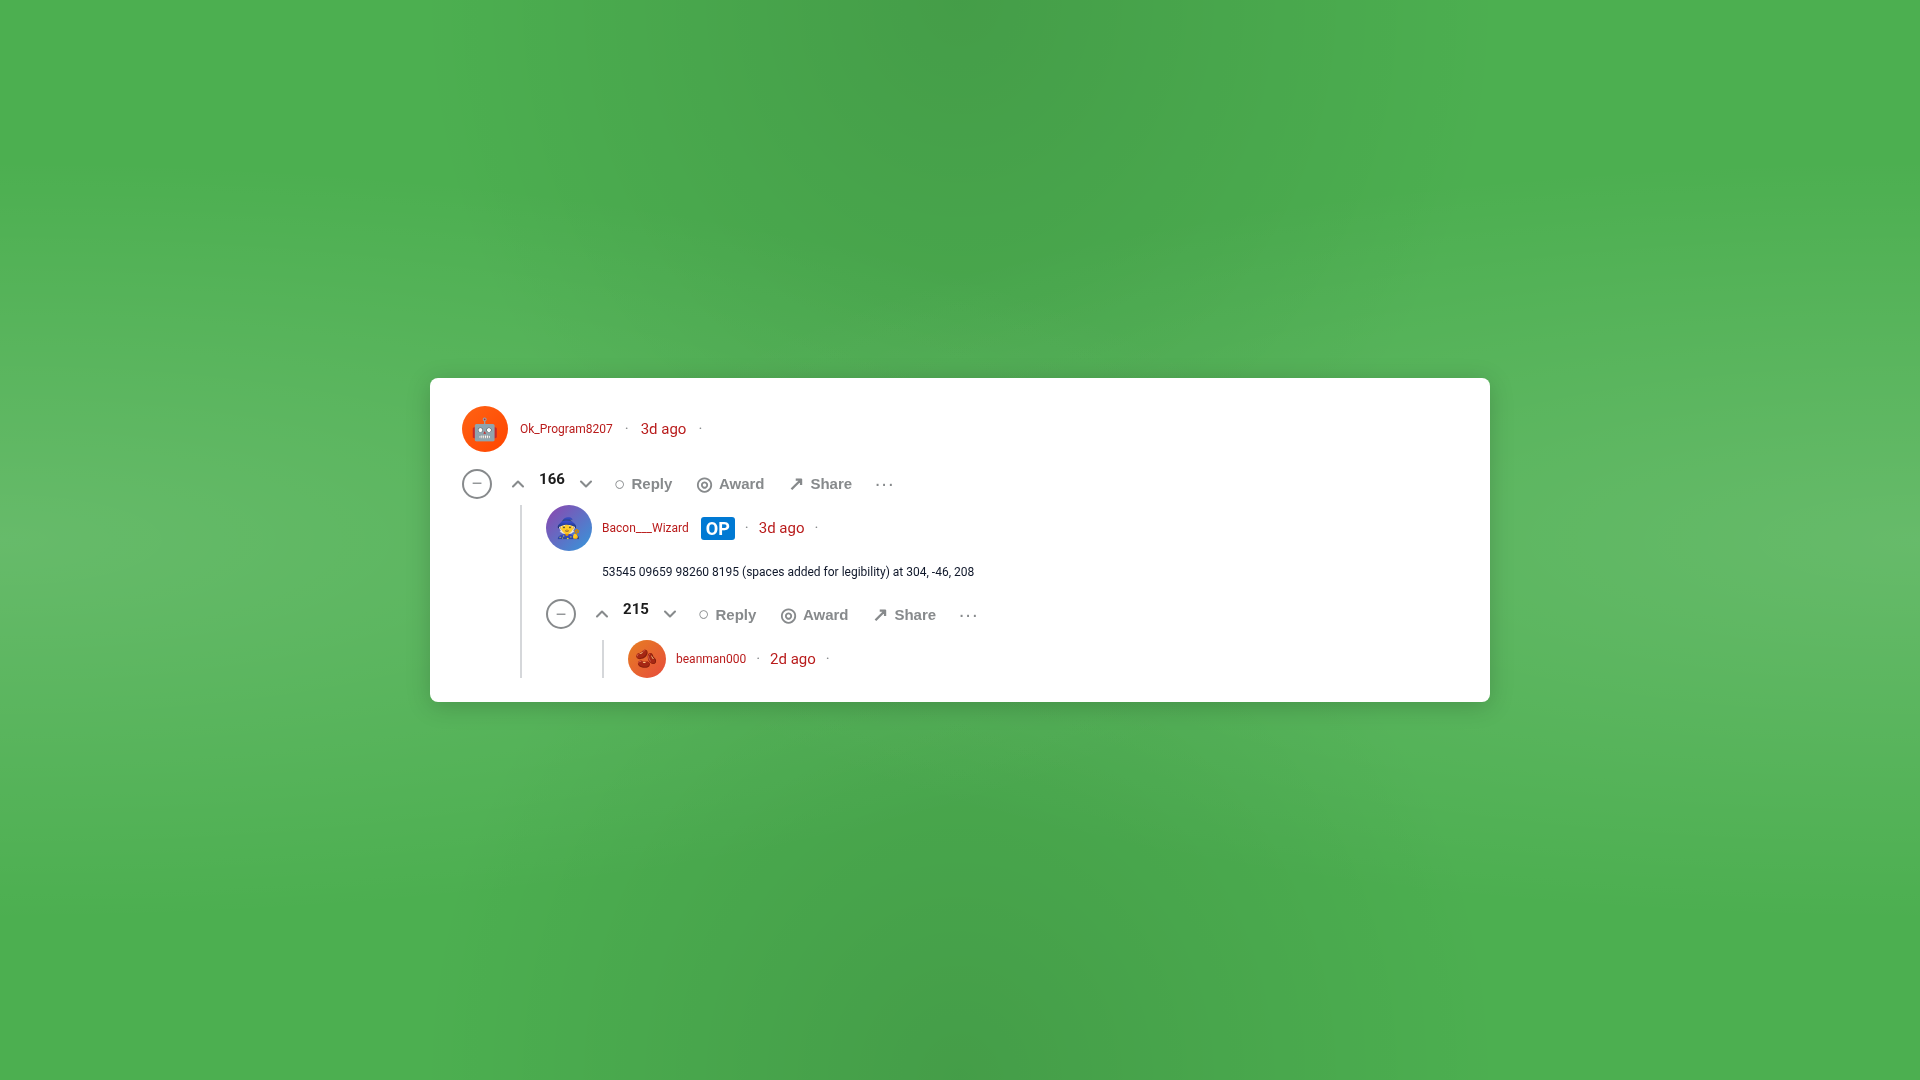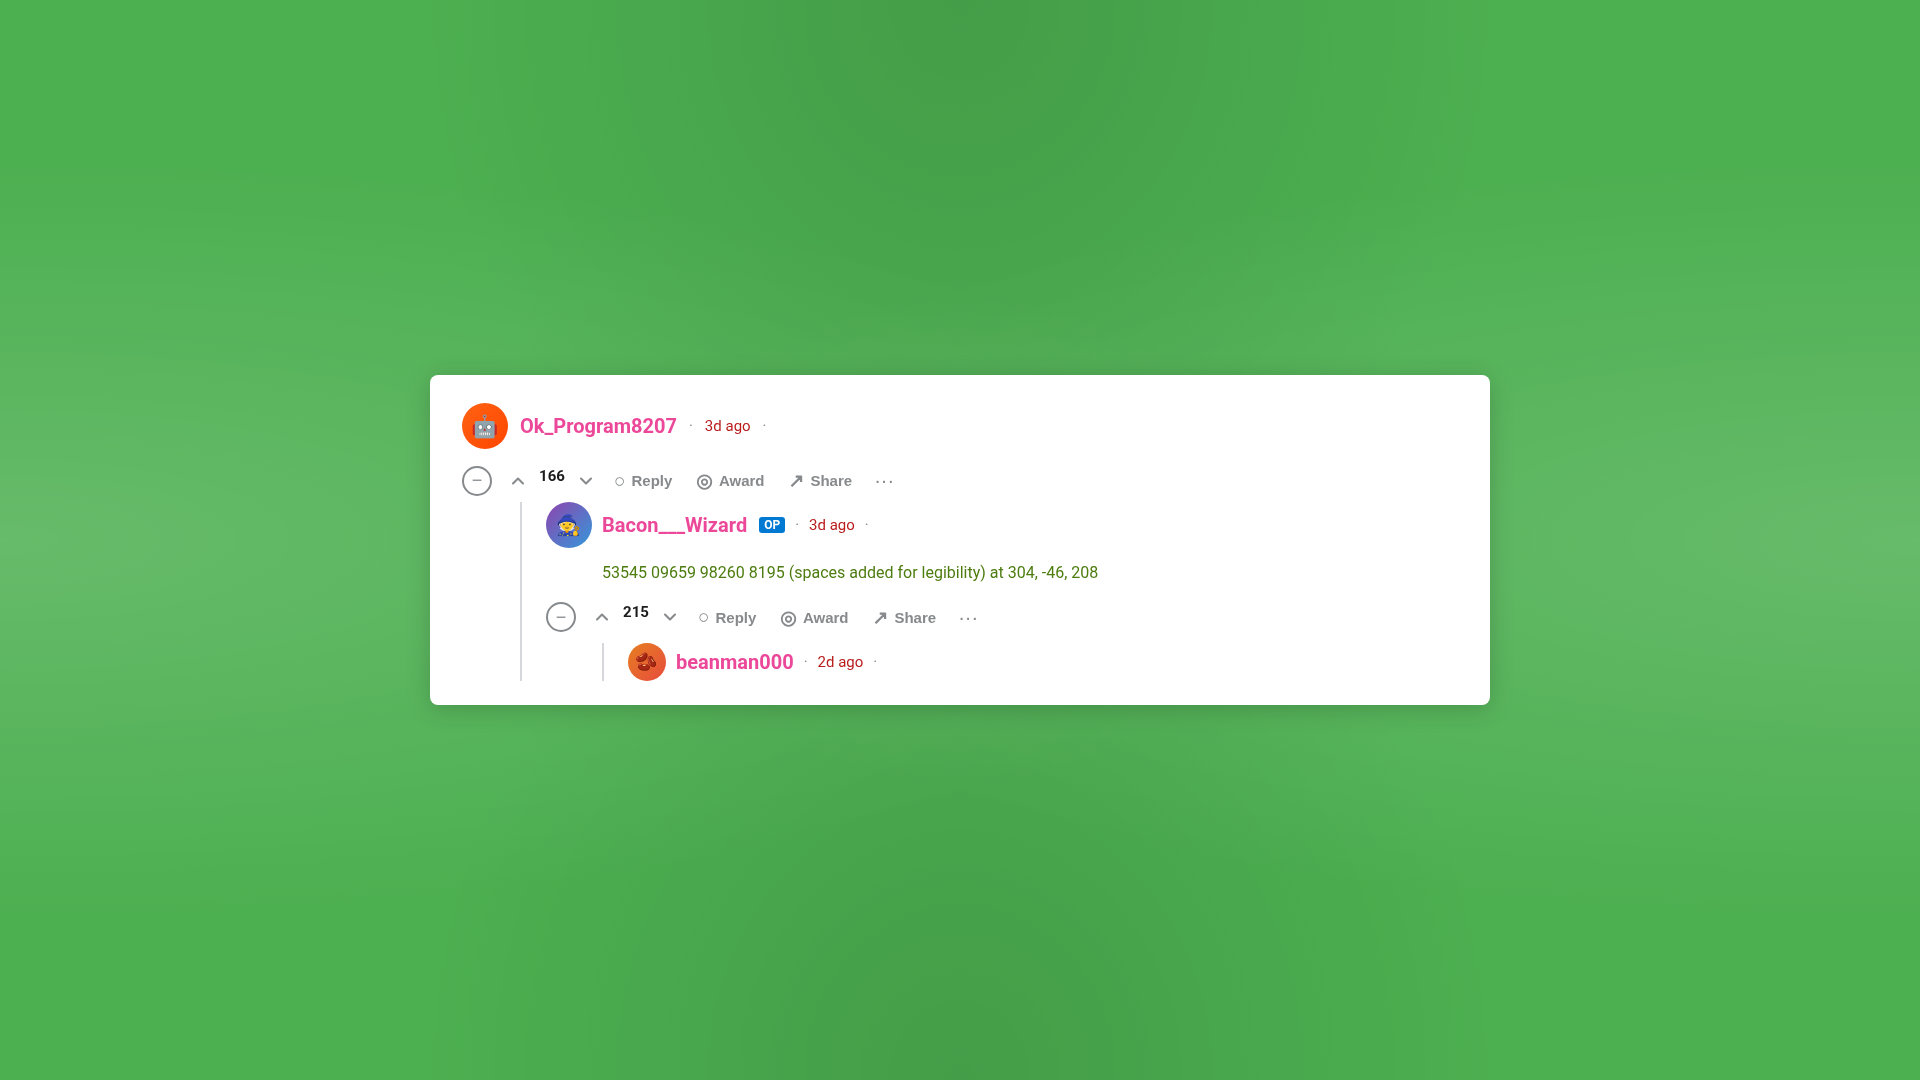--- a/index.html
+++ b/index.html
@@ -87,23 +87,23 @@
       height: 38px;
       border-radius: 50%;
       background: linear-gradient(135deg, #e67e22, #e74c3c);
       display: flex;
       align-items: center;
       justify-content: center;
       font-size: 18px;
     }
 
     .username {
-      font-weight: 700;
-      font-size: 20px;
-      color: #ec4899;
+      font-weight: 400;
+      font-size: 12px;
+      color: #b91c1c;
     }
 
     .meta-dot {
       color: #878a8c;
       font-size: 15px;
     }
 
     .timestamp {
       color: #b91c1c;
       font-size: 15px;
@@ -208,31 +208,31 @@
     .reply-header {
       display: flex;
       align-items: center;
       gap: 10px;
       margin-bottom: 12px;
     }
 
     .op-badge {
       background: #0079d3;
       color: #fff;
-      font-size: 12px;
+      font-size: 18px;
       font-weight: 700;
       padding: 1px 5px;
       border-radius: 3px;
       margin-left: 2px;
     }
 
     .reply-body {
-      font-size: 16px;
+      font-size: 12px;
       line-height: 1.6;
-      color: #4d7c0f;
+      color: #0f172a;
       margin-left: 56px;
       margin-bottom: 14px;
     }
 
     .reply-action-bar {
       display: flex;
       align-items: center;
       gap: 4px;
     }
 

